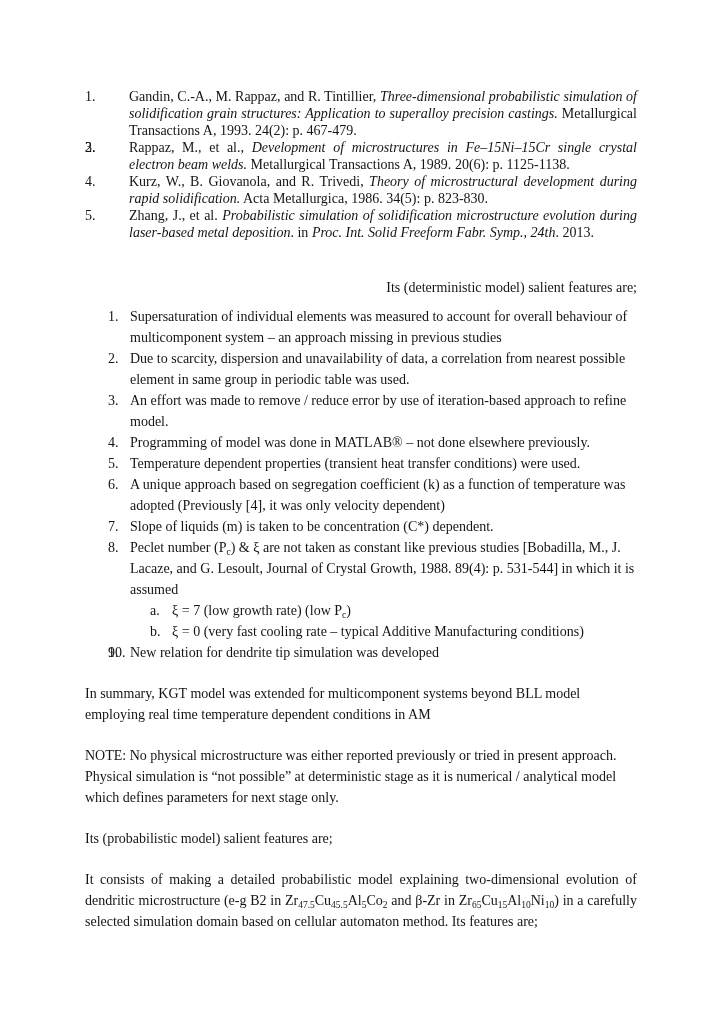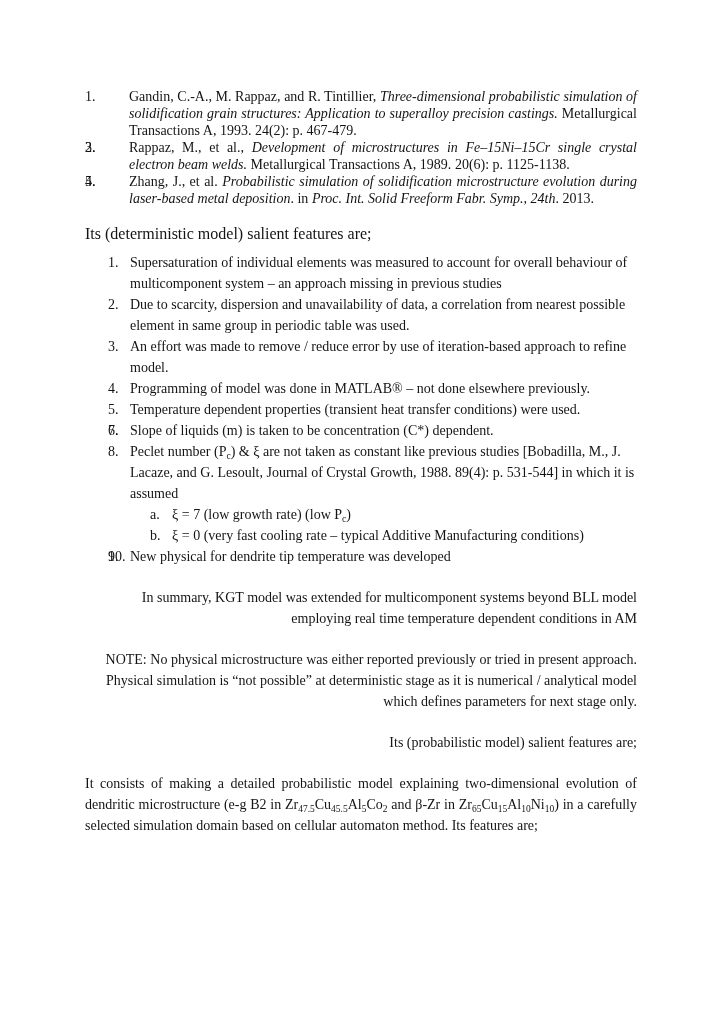--- a/index.html
+++ b/index.html
@@ -9,22 +9,22 @@
     -webkit-font-smoothing:antialiased;
   }
   .page { padding:88px 87px 0 85px; box-sizing:border-box; }
 
   
   .refs { font-size:14px; line-height:17px; }
   .ref-item { position:relative; padding-left:44px; text-align:justify; }
   .ref-num { position:absolute; left:0; top:0; }
 
   
-  .heading { margin-top:16px; font-size:16px; line-height:21px; }
-  .para { margin-top:20px; font-size:14px; line-height:21px;text-align:right; }
+  .heading { margin-top:36px; font-size:14px; line-height:21px;text-align:right; }
+  .para { margin-top:20px; font-size:14px; line-height:21px; }
   .para.justify { text-align:justify; }
 
   
   .features { margin-top:8px; font-size:14px; line-height:21px; }
   .feat-item { position:relative; padding-left:45px; }
   .feat-num { position:absolute; left:23px; top:0; width:21px; }
   .sub-item { position:relative; padding-left:87px; }
   .sub-letter { position:absolute; left:65px; top:0; width:20px; }
 
   em { }
@@ -43,20 +43,21 @@
     </div>
     <div class="ref-item">
       <span class="ref-num">2.</span>
     </div>
     <div class="ref-item">
       <span class="ref-num">3.</span>
       <span class="ref-text"><span>Rappaz, M., et al., </span><em>Development of microstructures in Fe–15Ni–15Cr single crystal electron beam welds.</em><span> Metallurgical Transactions A, 1989. </span><strong>20</strong><span>(6): p. 1125-1138.</span></span>
     </div>
     <div class="ref-item">
       <span class="ref-num">4.</span>
+      <span class="ref-text"><span>Kurz, W., B. Giovanola, and R. Trivedi, </span><em>Theory of microstructural development during rapid solidification.</em><span> Acta Metallurgica, 1986. </span><strong>34</strong><span>(5): p. 823-830.</span></span>
     </div>
     <div class="ref-item">
       <span class="ref-num">5.</span>
       <span class="ref-text"><span>Zhang, J., et al. </span><em>Probabilistic simulation of solidification microstructure evolution during laser-based metal deposition</em><span>. in </span><em>Proc. Int. Solid Freeform Fabr. Symp., 24th</em><span>. 2013.</span></span>
     </div>
   </div>
 
   <div class="heading"><span>Its </span><strong>(deterministic model)</strong><span> salient features are;</span></div>
 
   <div class="features">
@@ -75,20 +76,21 @@
     <div class="feat-item">
       <span class="feat-num">4.</span>
       <span><span>Programming of model was done in MATLAB® – not done elsewhere previously.</span></span>
     </div>
     <div class="feat-item">
       <span class="feat-num">5.</span>
       <span><span>Temperature dependent properties (transient heat transfer conditions) were used.</span></span>
     </div>
     <div class="feat-item">
       <span class="feat-num">6.</span>
+      <span><span>A unique approach based on segregation coefficient (k) as a function of temperature was adopted (Previously [4], it was only velocity dependent)</span></span>
     </div>
     <div class="feat-item">
       <span class="feat-num">7.</span>
       <span><span>Slope of liquids (m) is taken to be concentration (C*) dependent.</span></span>
     </div>
     <div class="feat-item">
       <span class="feat-num">8.</span>
       <span><span>Peclet number (P</span><sub>c</sub><span>) &amp; ξ are not taken as constant like previous studies [Bobadilla, M., J. Lacaze, and G. Lesoult, Journal of Crystal Growth, 1988. </span><strong>89</strong><span>(4): p. 531-544] in which it is assumed</span></span>
     </div>
     <div class="sub-item">
@@ -97,21 +99,21 @@
     </div>
     <div class="sub-item">
       <span class="sub-letter">b.</span>
       <span><span>ξ = 0 (very fast cooling rate – typical Additive Manufacturing conditions)</span></span>
     </div>
     <div class="feat-item">
       <span class="feat-num">9.</span>
     </div>
     <div class="feat-item">
       <span class="feat-num">10.</span>
-      <span><span>New physical for dendrite tip temperature was developed</span></span>
+      <span><span>New relation for dendrite tip simulation was developed</span></span>
     </div>
   </div>
 
   <div class="para"><span>In summary, KGT model was extended for multicomponent systems beyond BLL model employing real time temperature dependent conditions in AM</span></div>
 
   <div class="para"><strong>NOTE:</strong><span> No physical microstructure was either reported previously or tried in present approach. Physical simulation is “not possible” at deterministic stage as it is numerical / analytical model which defines parameters for next stage only.</span></div>
 
   <div class="para"><span>Its </span><strong>(probabilistic model)</strong><span> salient features are;</span></div>
 
   <div class="para justify"><span>It consists of making a detailed probabilistic model explaining two-dimensional evolution of dendritic microstructure (e-g B2 in Zr</span><sub>47.5</sub><span>Cu</span><sub>45.5</sub><span>Al</span><sub>5</sub><span>Co</span><sub>2</sub><span> and β-Zr in Zr</span><sub>65</sub><span>Cu</span><sub>15</sub><span>Al</span><sub>10</sub><span>Ni</span><sub>10</sub><span>) in a carefully selected simulation domain based on cellular automaton method. Its features are;</span></div>

